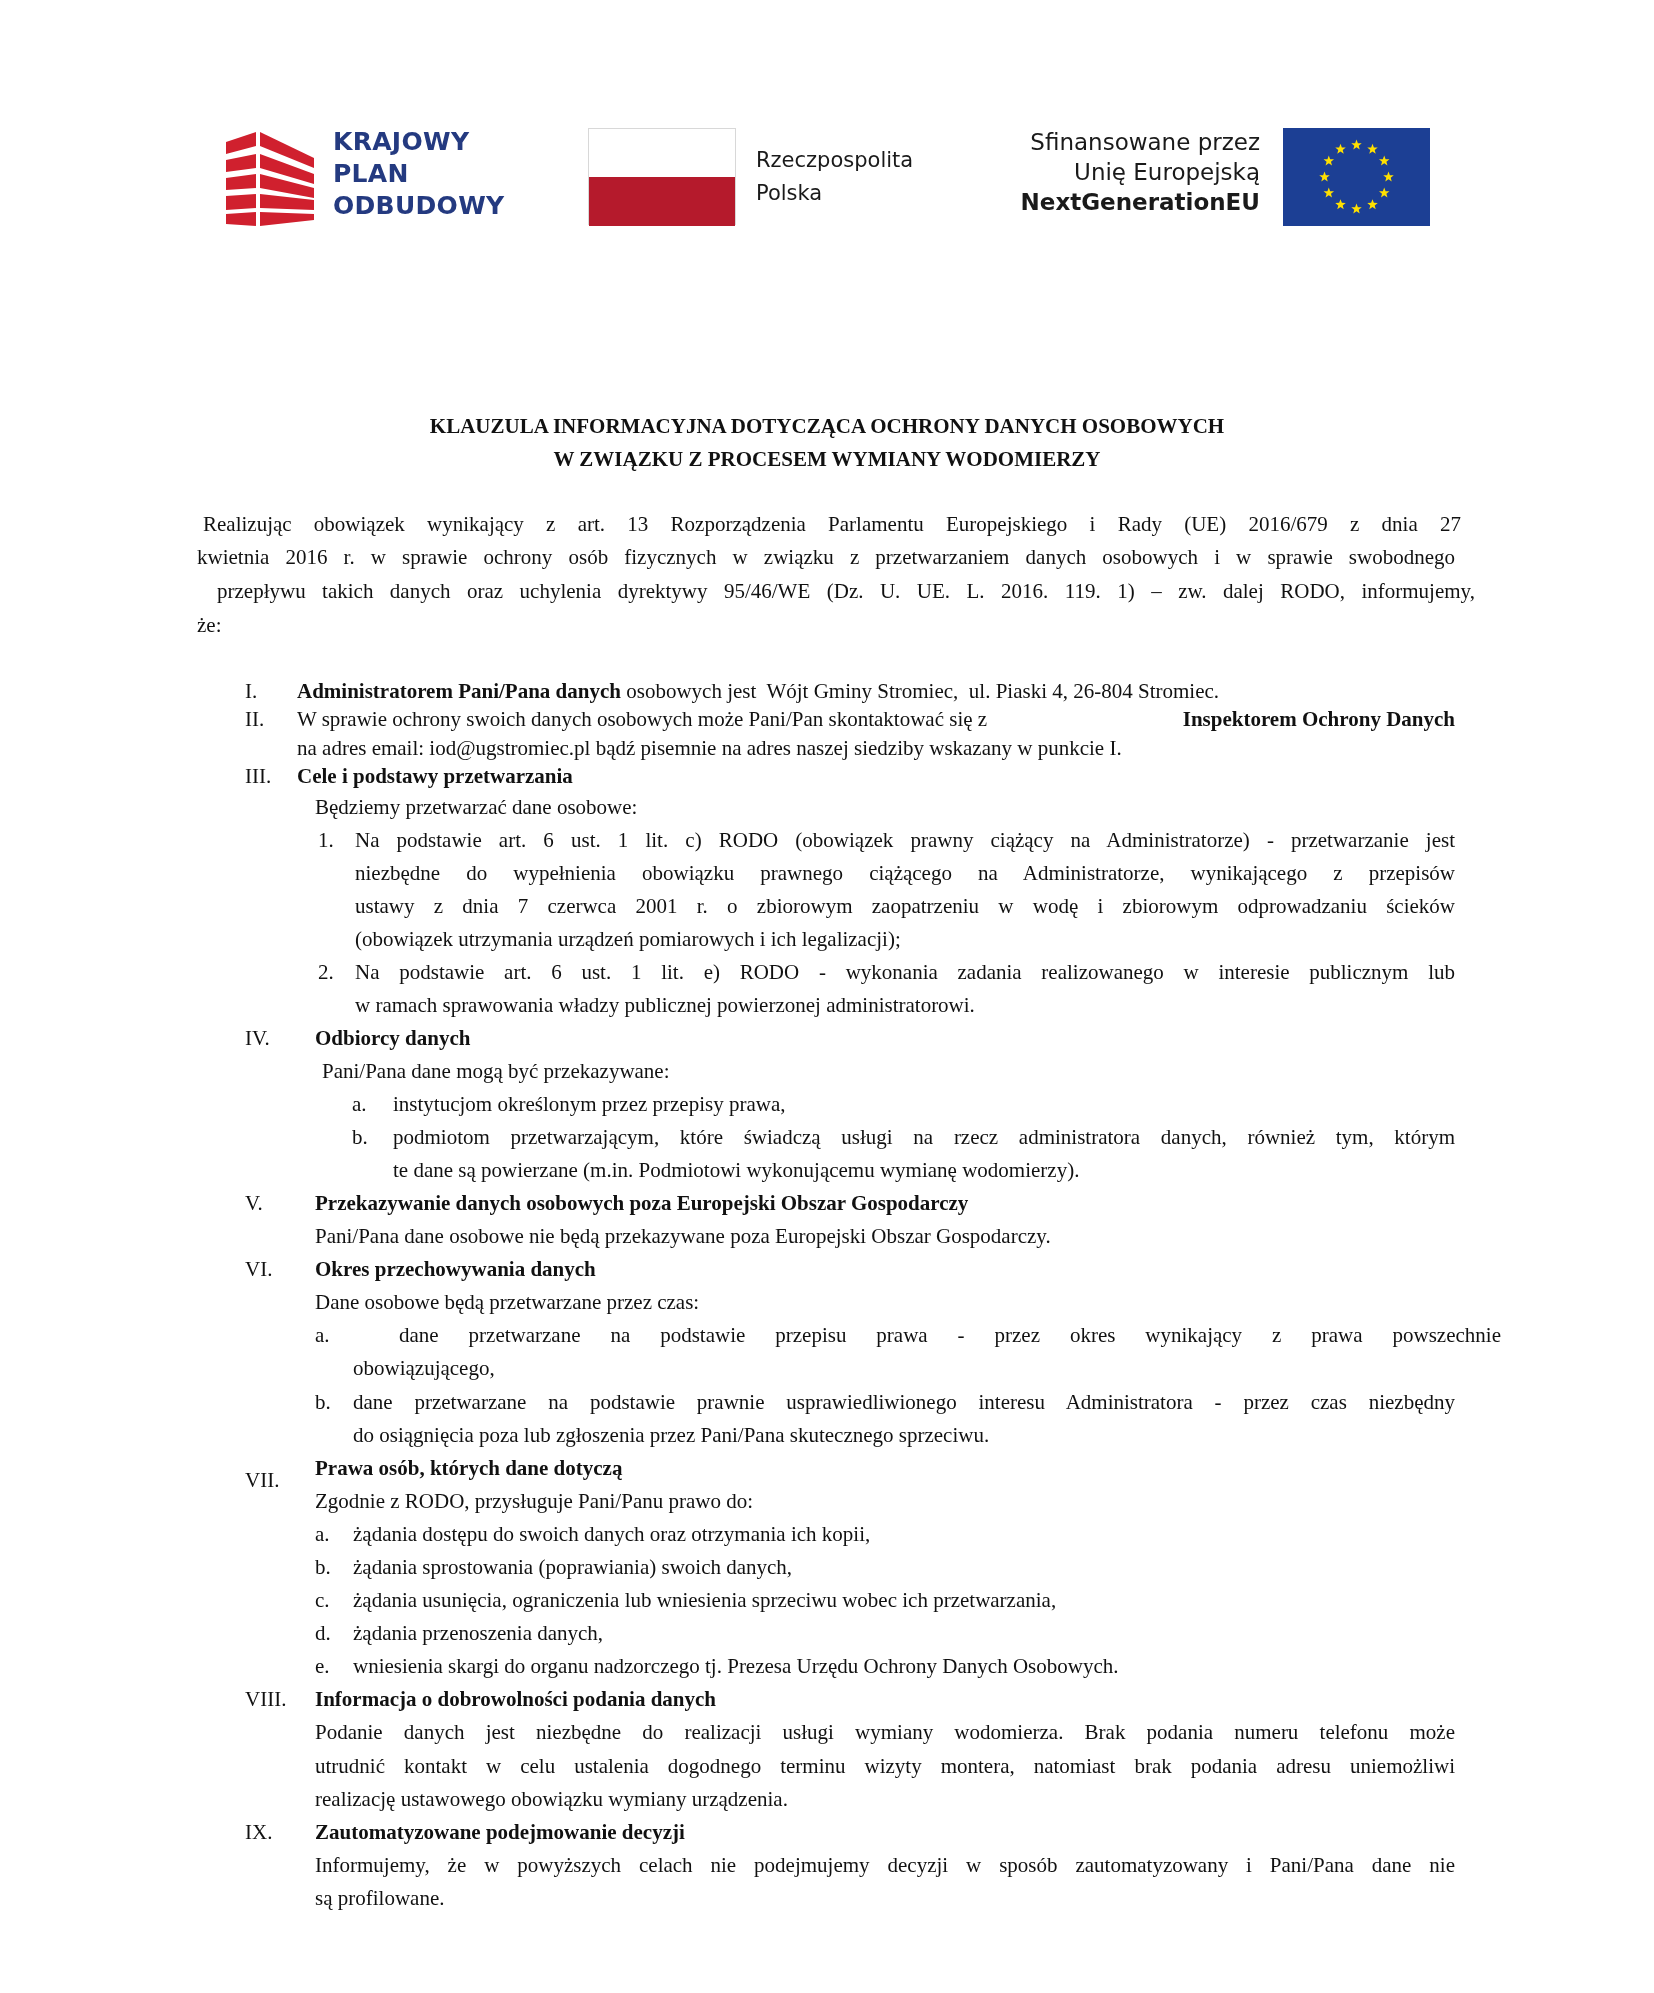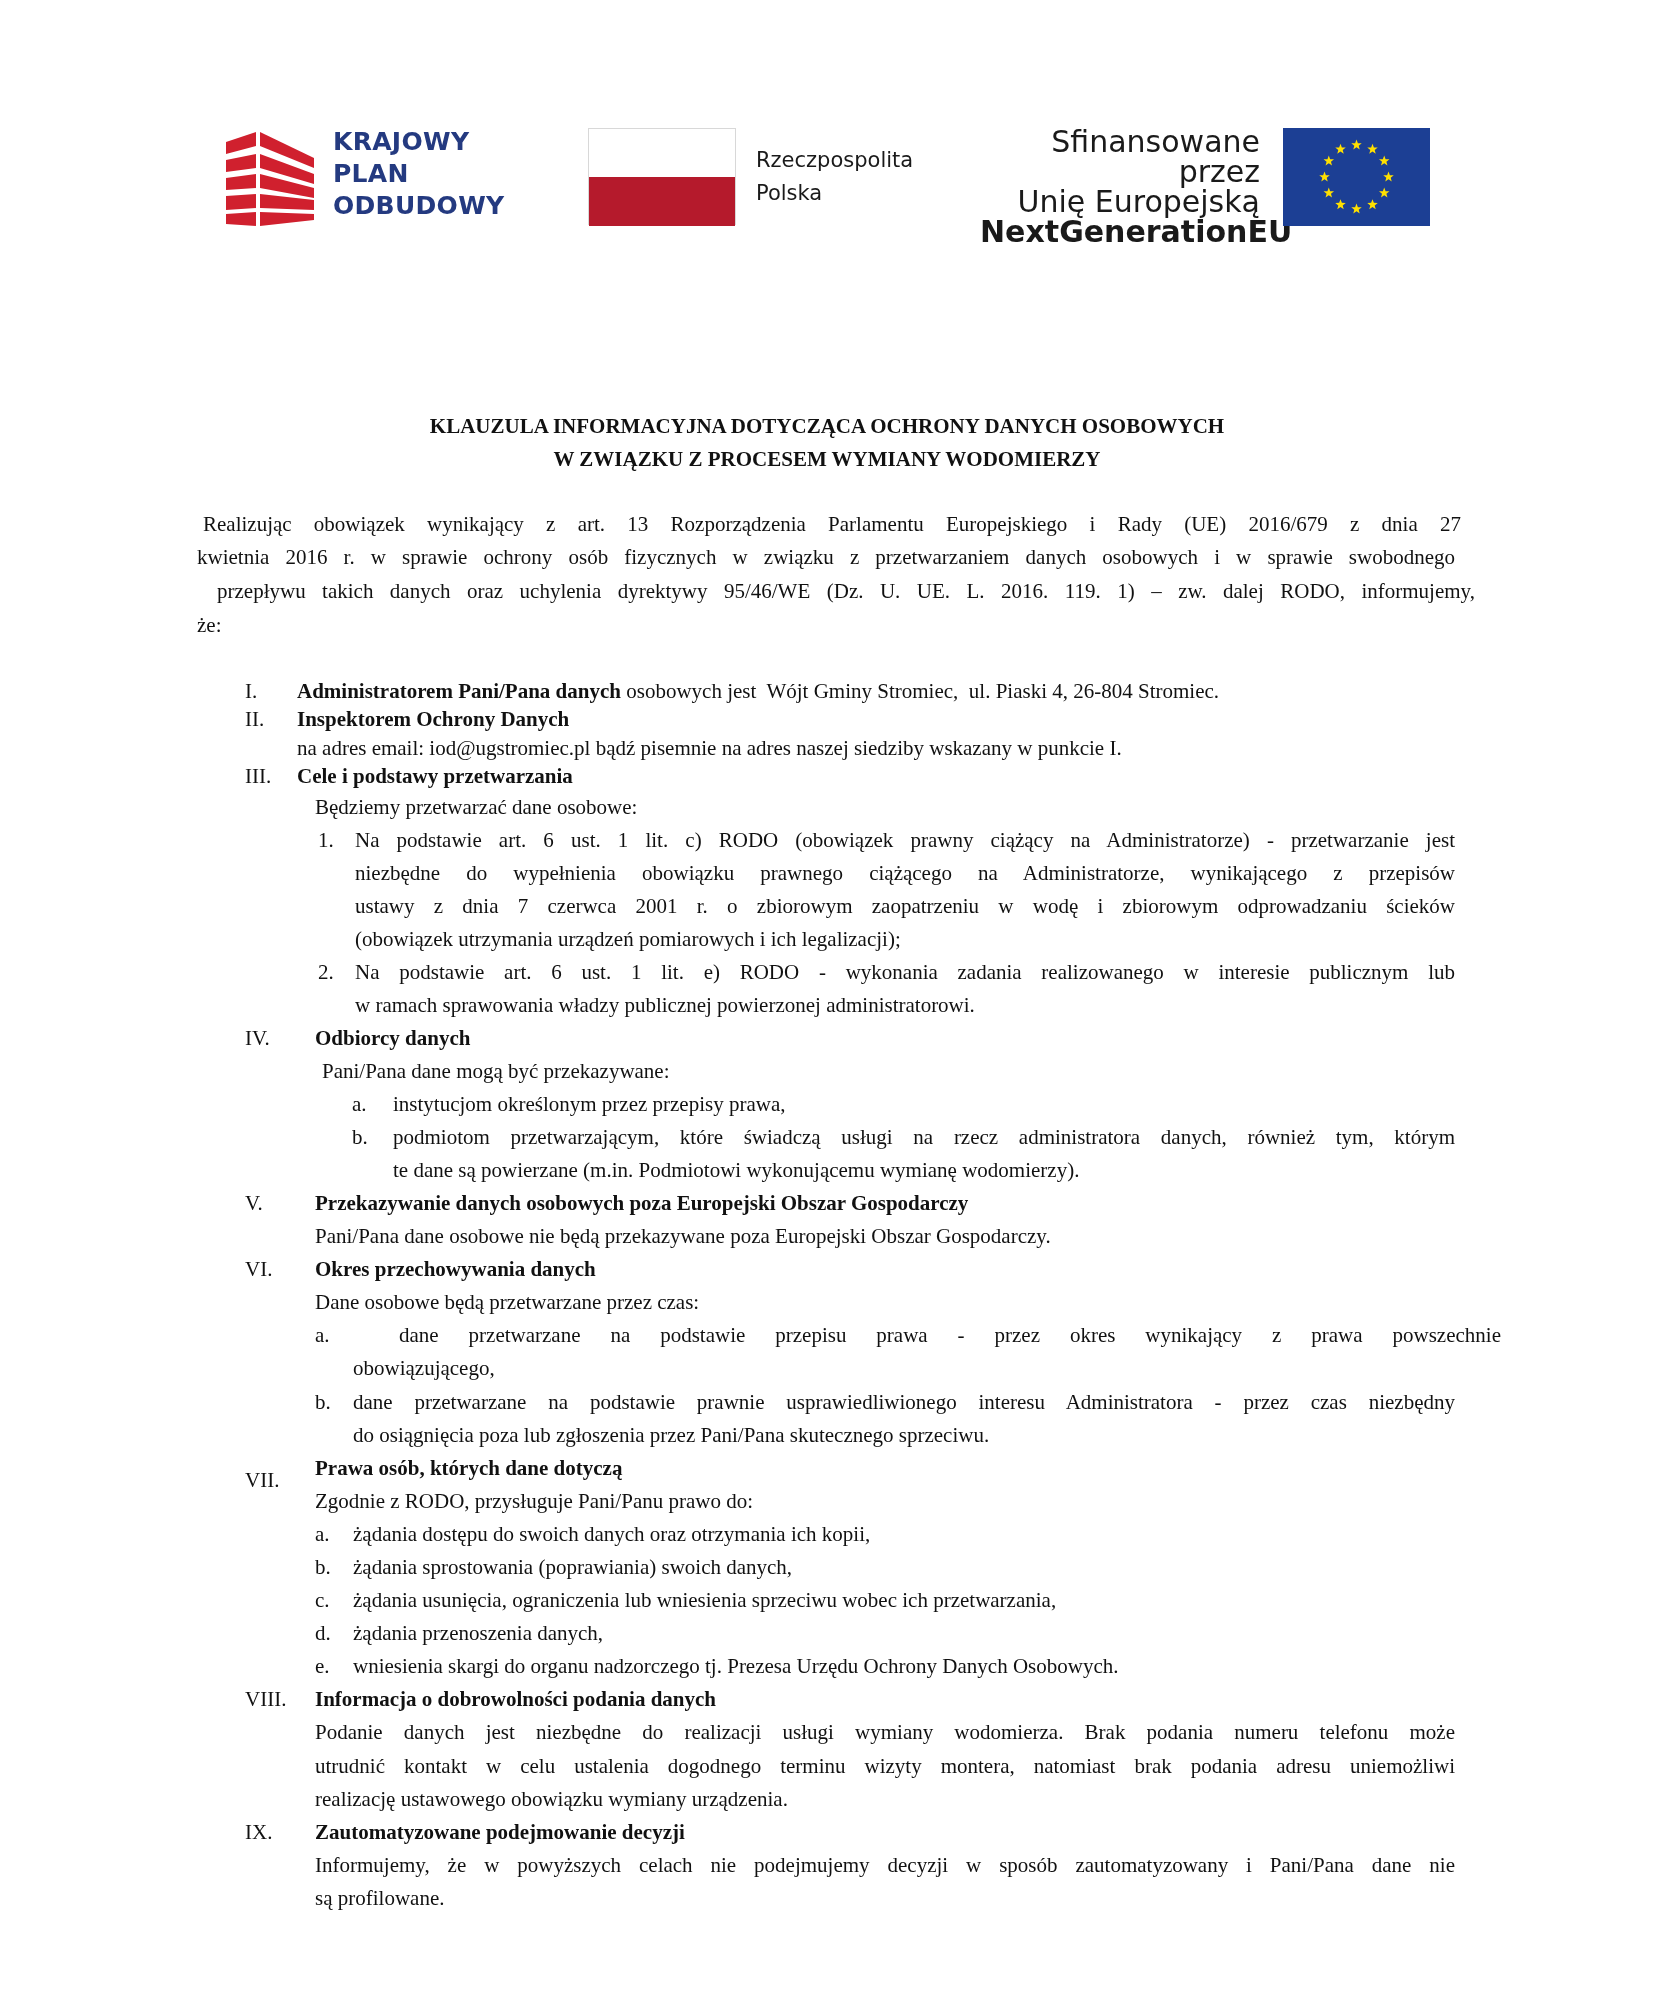--- a/index.html
+++ b/index.html
@@ -9,21 +9,21 @@
   
   .kpo-mark { left: 226px; top: 128px; width: 88px; height: 98px; }
   .kpo-text { left: 333px; top: 126px; font-family: "DejaVu Sans", "Liberation Sans", sans-serif;
               font-weight: bold; color: #243a80; font-size: 25px; line-height: 32px; letter-spacing: 0.3px; }
   .pl-flag { left: 588px; top: 128px; width: 148px; height: 97px; border: 1px solid #d8d8d8; box-sizing: border-box; }
   .pl-flag .w { height: 48px; background: #fff; }
   .pl-flag .r { height: 49px; background: #b51a2c; }
   .pl-text { left: 756px; top: 144px; font-family: "DejaVu Sans", "Liberation Sans", sans-serif;
              font-size: 21px; line-height: 33px; color: #1a1a1a; }
   .eu-text { left: 980px; width: 280px; top: 127px; text-align: right;
-             font-family: "DejaVu Sans", "Liberation Sans", sans-serif; font-size: 30px; line-height: 30px; color: #1a1a1a; }
+             font-family: "DejaVu Sans", "Liberation Sans", sans-serif; font-size: 23px; line-height: 30px; color: #1a1a1a; }
   .eu-text .ng { font-weight: bold; }
   .eu-flag { left: 1283px; top: 128px; width: 147px; height: 98px; background: #1c3f94; }
 
   
   .title { left: 0; width: 1654px; text-align: center; font-weight: bold; font-size: 21px; line-height: 33px; }
   .line { font-size: 21px; line-height: 33px; white-space: nowrap; }
   .just { text-align: justify; text-align-last: justify; white-space: normal; }
   b { font-weight: bold; }
 </style>
 </head>
@@ -92,20 +92,21 @@
 <div class="abs line just" style="left:197px; width:1258px; top:575px;margin-left:20px;">przepływu takich danych oraz uchylenia dyrektywy 95/46/WE (Dz. U. UE. L. 2016. 119. 1) – zw. dalej RODO, informujemy,</div>
 <div class="abs line" style="left:197px; top:609px;">że:</div>
 
 <div class="abs line" style="left:245px; top:675px;">I.</div>
 <div class="abs line" style="left:297px; top:675px;">
   <b>Administratorem Pani/Pana danych</b><span style="white-space:pre"> osobowych jest  Wójt Gminy Stromiec,  ul. Piaski 4, 26-804 Stromiec.</span>
 </div>
 
 <div class="abs line" style="left:245px; top:703px;">II.</div>
 <div class="abs line" style="left:297px; width:1158px; top:703px; display:flex; justify-content:space-between;">
+  <span style="white-space:pre">W sprawie ochrony swoich danych osobowych może Pani/Pan skontaktować się z </span>
   <b>Inspektorem Ochrony Danych</b>
 </div>
 <div class="abs line" style="left:297px; top:732px;">na adres email: iod@ugstromiec.pl bądź pisemnie na adres naszej siedziby wskazany w punkcie I.</div>
 
 <div class="abs line" style="left:245px; top:760px;">III.</div>
 <div class="abs line" style="left:297px; top:760px;"><b>Cele i podstawy przetwarzania</b></div>
 <div class="abs line" style="left:315px; top:791px;">Będziemy przetwarzać dane osobowe:</div>
 
 <div class="abs line" style="left:318px; top:824px;">1.</div>
 <div class="abs line just" style="left:355px; width:1100px; top:824px;">Na podstawie art. 6 ust. 1 lit. c) RODO (obowiązek prawny ciążący na Administratorze) - przetwarzanie jest</div>

